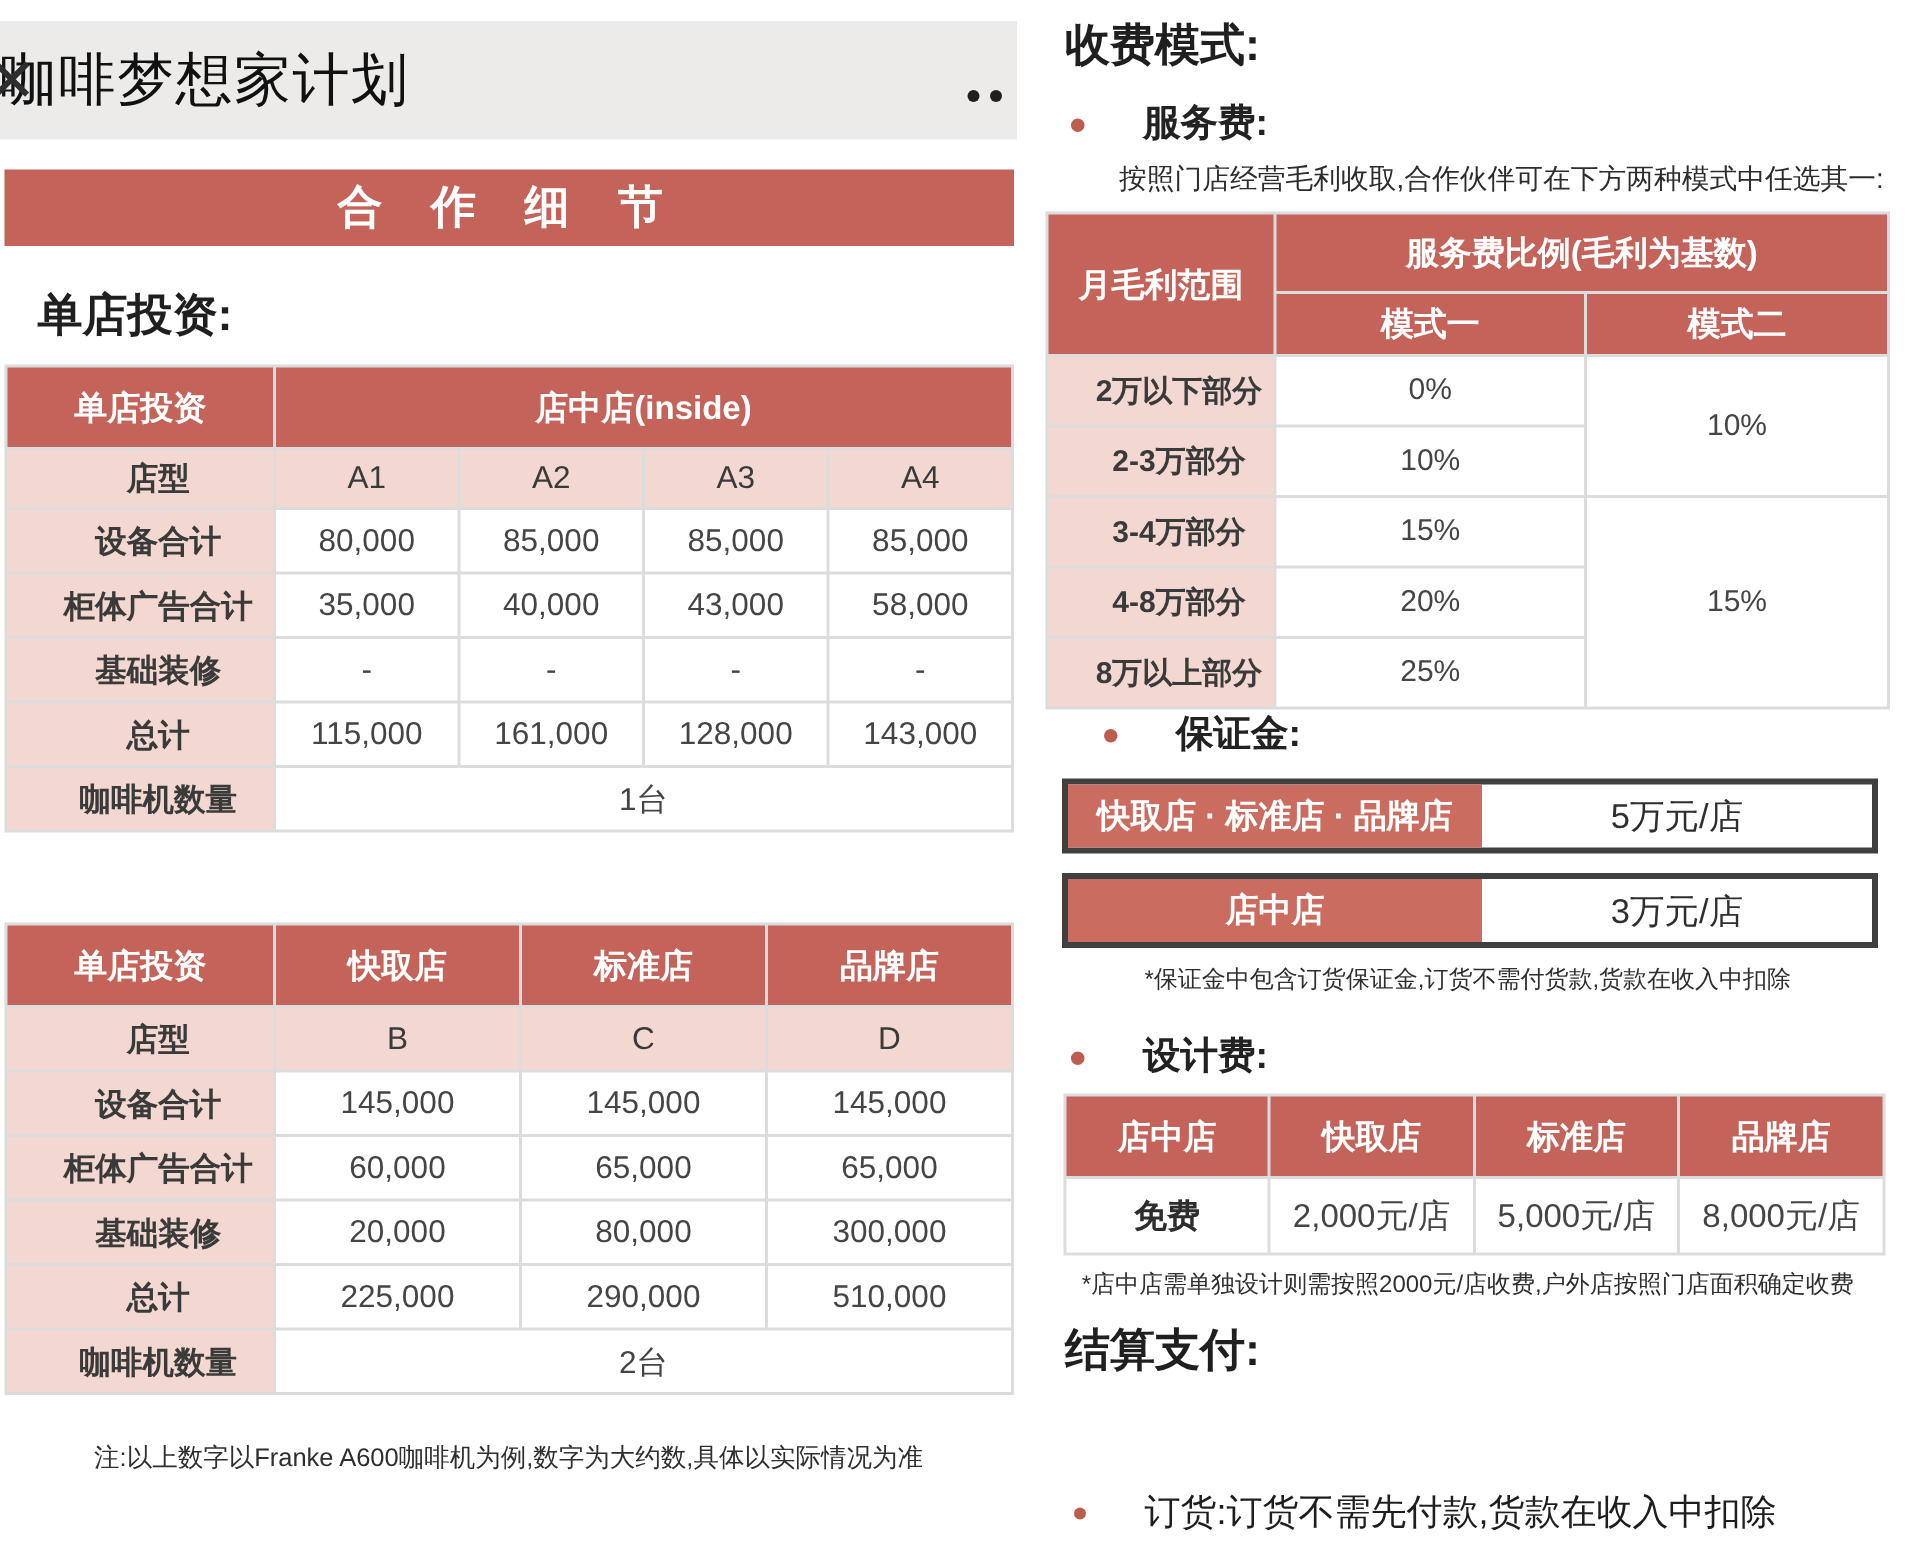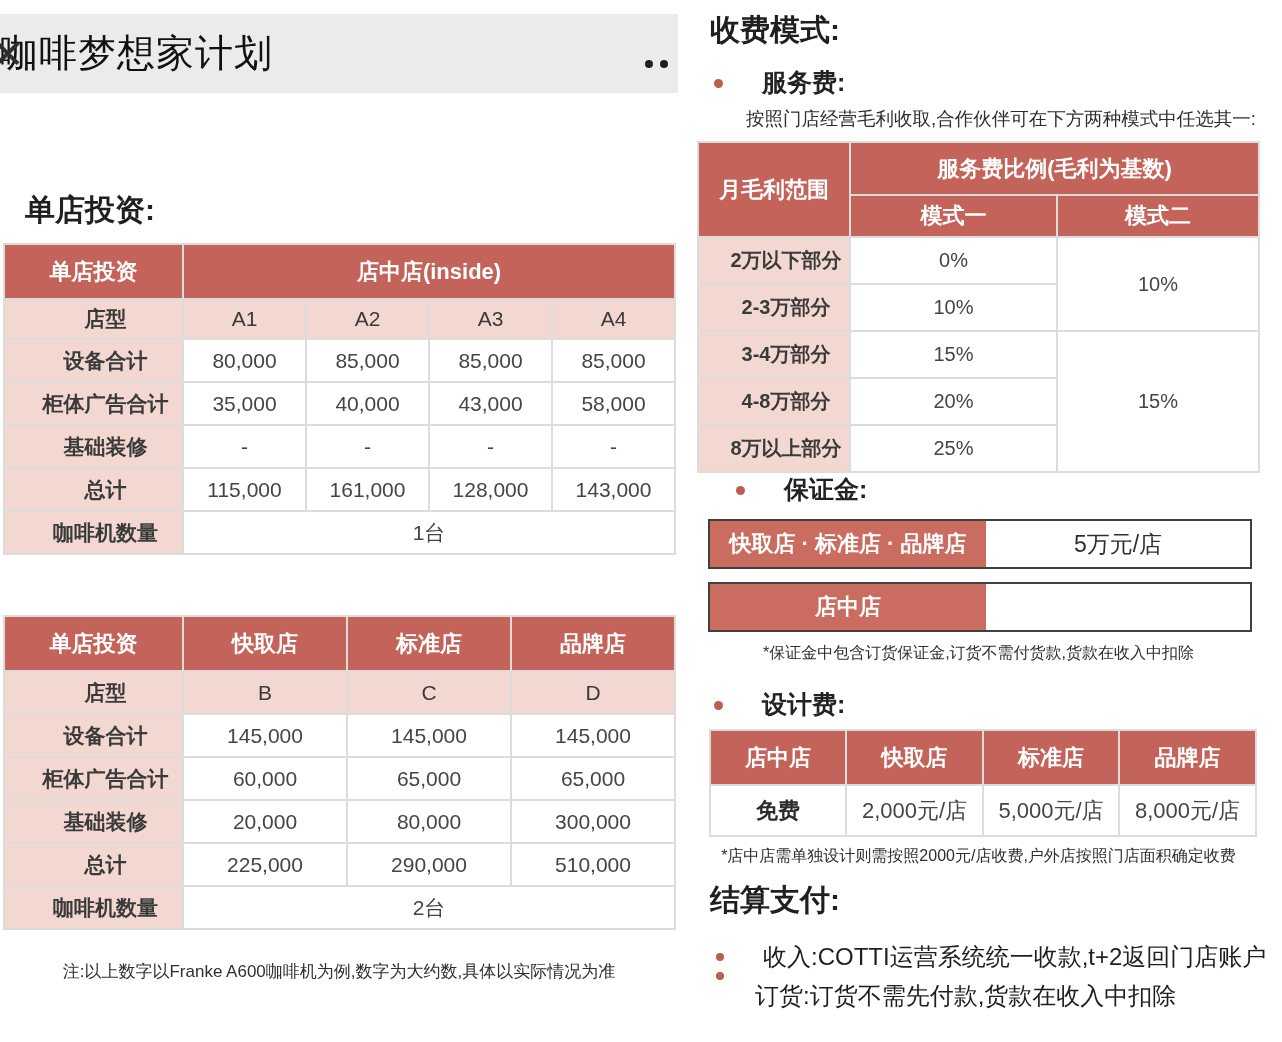--- a/index.html
+++ b/index.html
@@ -69,21 +69,21 @@
 
   #svc-table { position:absolute; left:697px; top:141px; width:563px; }
   #svc-table td.hd.sp { height:51px; }
   #svc-table td.hd.md { height:40px; }
   #svc-table tr.dr td { height:45px; font-size:20px; }
   #svc-table td.lbl { font-size:20px; }
 
   #b-deposit { left:736px; top:473px; }
   .dep-bar {
     position:absolute; left:708px; width:544px; height:50px;
-    border:2px solid #404040; background:#fff; display:flex;
+    border:4px solid #404040; background:#fff; display:flex;
   }
   #dep-bar1 { top:519px; }
   #dep-bar2 { top:582px; }
   .dep-bar .dleft {
     width:276px; background:#ca6c60; color:#fff; font-size:22px; font-weight:bold;
     display:flex; align-items:center; justify-content:center;
   }
   .dep-bar .dright {
     flex:1; display:flex; align-items:center; justify-content:center;
     color:#2f2f2f; font-size:23px;
@@ -91,37 +91,38 @@
   .note-right { position:absolute; left:697px; width:563px; text-align:center; font-size:16px; color:#2f2f2f; }
   #note-dep { top:643px; }
   #note-design { top:846px; }
 
   #b-design { left:714px; top:688px; }
   #design-table { position:absolute; left:709px; top:729px; width:548px; }
   #design-table td.hd { height:53px; }
   #design-table tr.dr td { height:49px; font-size:22px;margin-left:24px; }
 
   #b-income { left:716px; top:941px; }
-  #b-order  { left:716px; top:960px;flex-direction:column; }
+  #b-order  { left:716px; top:993px; }
   .bullet.small .dot { width:8px; height:8px; margin-top:12px; }
 </style>
 </head>
 <body>
 
 <div class="page">
 
   <div class="wechat-bar">
     <span class="close-x">✕</span>
     <span class="wechat-title">咖啡梦想家计划</span>
     <span class="more-dots">
         <i></i>
         <i></i>
       </span>
   </div>
 
+  <div class="banner">合 作 细 节</div>
 
   <div class="h-big" id="h-invest">单店投资:</div>
 
   <table id="table1">
     <colgroup>
         <col style="width:177px">
         <col style="width:121px">
         <col style="width:121px">
         <col style="width:121px">
         <col style="width:121px">
@@ -278,20 +279,21 @@
     <span class="dot"></span>
     <span class="btxt">保证金:</span>
   </div>
 
   <div class="dep-bar" id="dep-bar1">
     <div class="dleft">快取店 · 标准店 · 品牌店</div>
     <div class="dright">5万元/店</div>
   </div>
   <div class="dep-bar" id="dep-bar2">
     <div class="dleft">店中店</div>
+    <div class="dright">3万元/店</div>
   </div>
   <div class="note-right" id="note-dep">*保证金中包含订货保证金,订货不需付货款,货款在收入中扣除</div>
 
   <div class="bullet" id="b-design">
     <span class="dot"></span>
     <span class="btxt">设计费:</span>
   </div>
 
   <table id="design-table">
     <colgroup>
@@ -312,22 +314,18 @@
       <td class="val">2,000元/店</td>
       <td class="val">5,000元/店</td>
       <td class="val">8,000元/店</td>
     </tr>
   </tbody>
     </table>
   <div class="note-right" id="note-design">*店中店需单独设计则需按照2000元/店收费,户外店按照门店面积确定收费</div>
 
   <div class="h-big" id="h-settle">结算支付:</div>
 
-  <div class="bullet small" id="b-income">
-    <span class="dot"></span>
-    <span class="btxt">收入:COTTI运营系统统一收款,t+2返回门店账户</span>
-  </div>
   <div class="bullet small" id="b-order">
     <span class="dot"></span>
     <span class="btxt">订货:订货不需先付款,货款在收入中扣除</span>
   </div>
 
 </div>
 
 </body></html>

